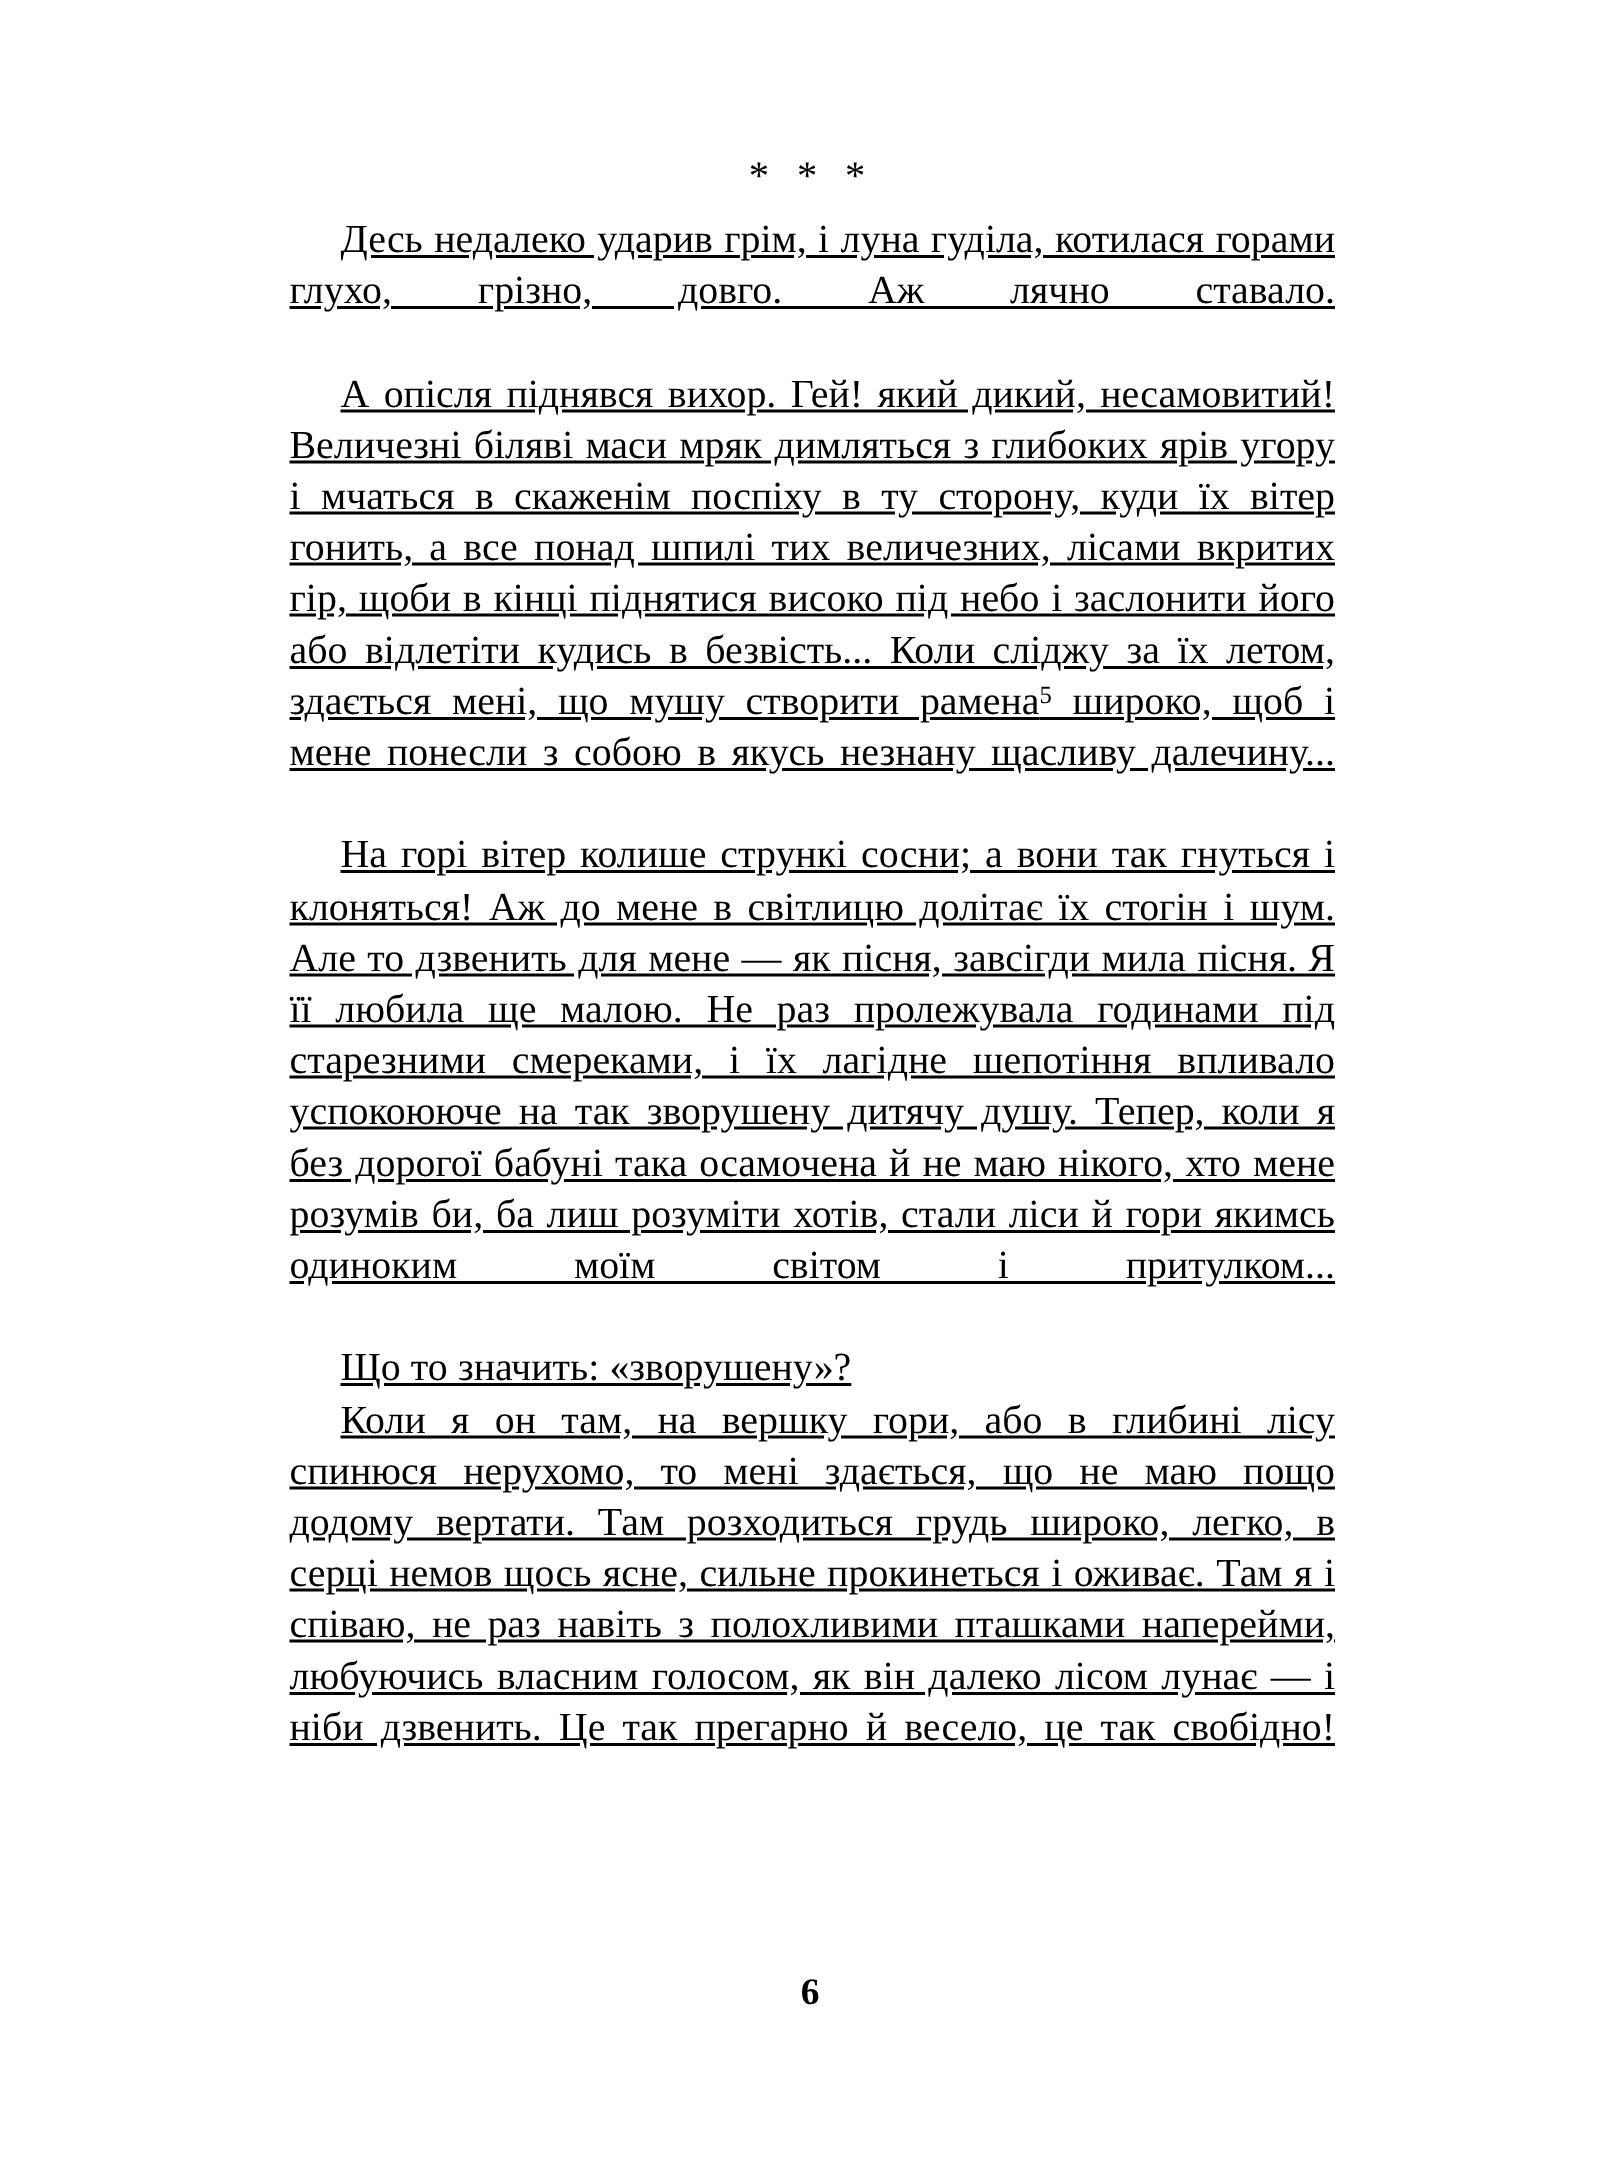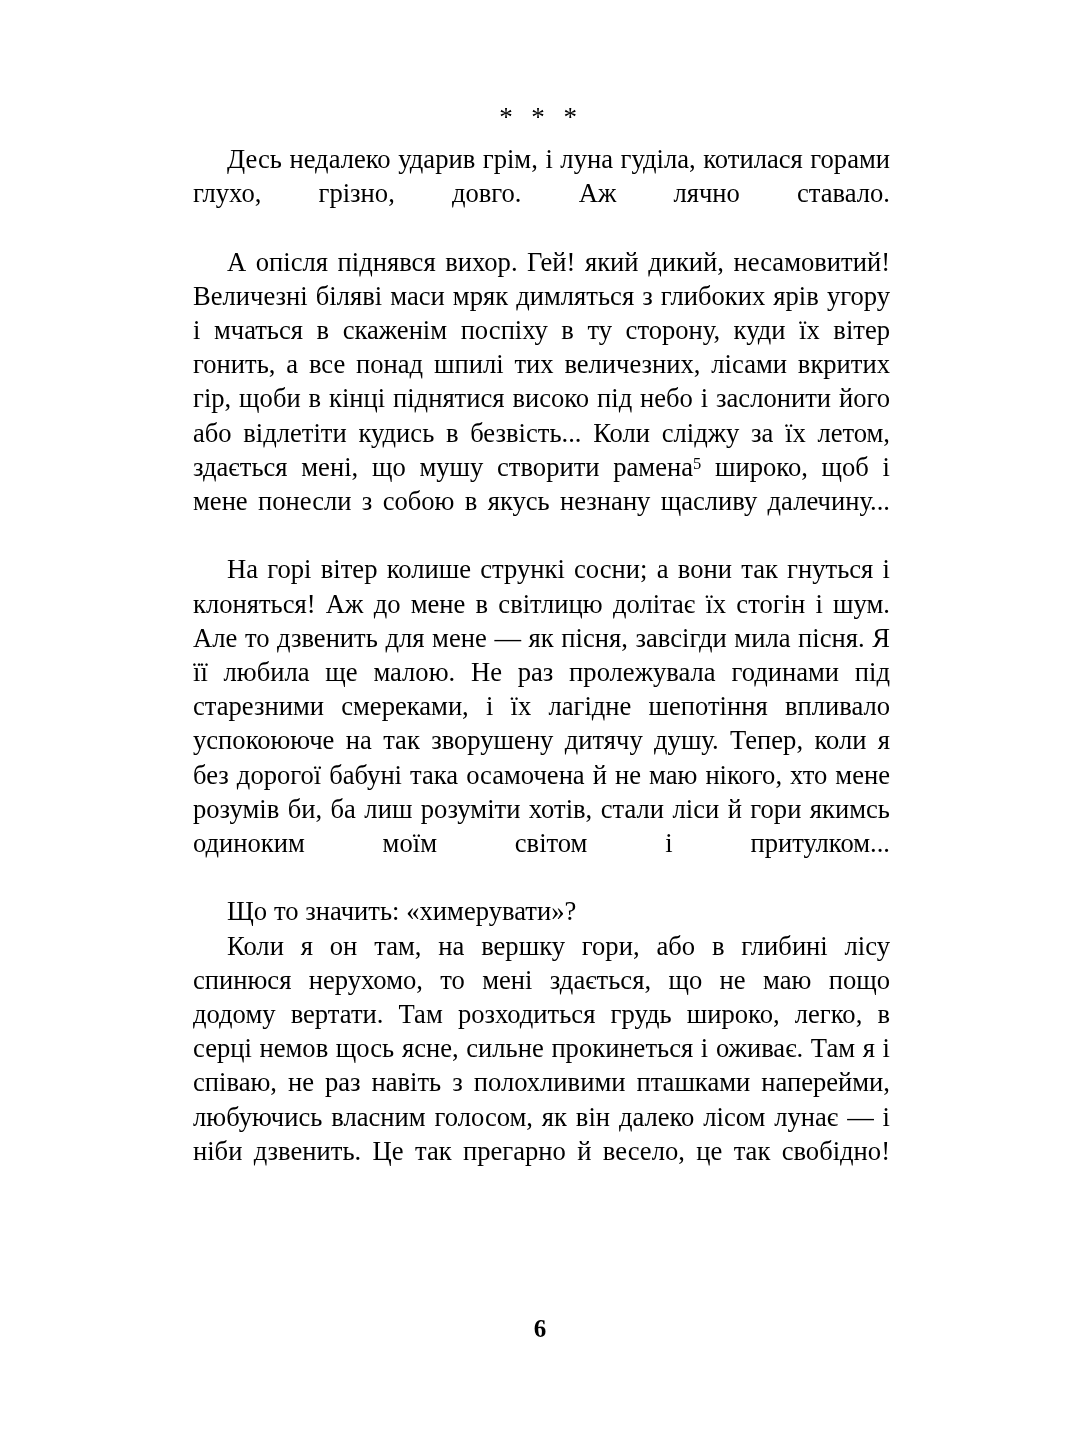--- a/index.html
+++ b/index.html
@@ -46,20 +46,21 @@
 
   .para {
     margin: 0;
     font-size: 26.6px;
     line-height: 34.2px;
     text-align: justify;
     text-justify: inter-word;
     text-indent: 34px;
     hyphens: manual;
     word-spacing: 0.005em;
+    text-decoration: underline;
   }
 
   
   .para:after {
     content: "";
     display: inline-block;
     width: 100%;
   }
 
   .para.nostretch:after {
@@ -93,21 +94,21 @@
 
   <div class="textblock">
 
     <p class="para">Десь недалеко ударив грім, і луна гуділа, котилася горами глухо, грізно, довго. Аж лячно ставало.</p>
 
     <p class="para"><span>А опісля піднявся вихор. Гей! який дикий, несамовитий! Величезні біляві маси мряк димляться з глибоких ярів угору і мчаться в скаженім поспіху в ту сторону, куди їх вітер гонить, а все понад шпилі тих величезних, лісами вкритих гір, щоби в кінці піднятися високо під небо і заслонити його або відлетіти кудись в безвість... Коли сліджу за їх летом, здається мені, що мушу створити рамена</span><sup class="fn">5</sup><span> широко, щоб і мене понесли з собою в якусь незнану щасливу далечину...</span></p>
 
     <p class="para">На горі вітер колише стрункі сосни; а вони так гнуться і клоняться! Аж до мене в світлицю долітає їх стогін і шум. Але то дзвенить для мене — як пісня, завсігди мила пісня. Я її любила ще малою. Не раз пролежувала годинами під старезними смереками, і їх лагідне шепотіння впливало успокоююче на так зворушену дитячу душу. Тепер, коли я без дорогої бабуні така осамочена й не маю нікого, хто мене розумів би, ба лиш розуміти хотів, стали ліси й гори якимсь одиноким моїм світом і притулком...</p>
 
 
-    <p class="para nostretch">Що то значить: «химерувати»?</p>
+    <p class="para nostretch">Що то значить: «зворушену»?</p>
 
     <p class="para">Коли я он там, на вершку гори, або в глибині лісу спинюся нерухомо, то мені здається, що не маю пощо додому вертати. Там розходиться грудь широко, легко, в серці немов щось ясне, сильне прокинеться і оживає. Там я і співаю, не раз навіть з полохливими пташками наперейми, любуючись власним голосом, як він далеко лісом лунає — і ніби дзвенить. Це так прегарно й весело, це так свобідно!</p>
 
   </div>
 
   <div class="folio">6</div>
 
 </div>
 
 </body></html>

